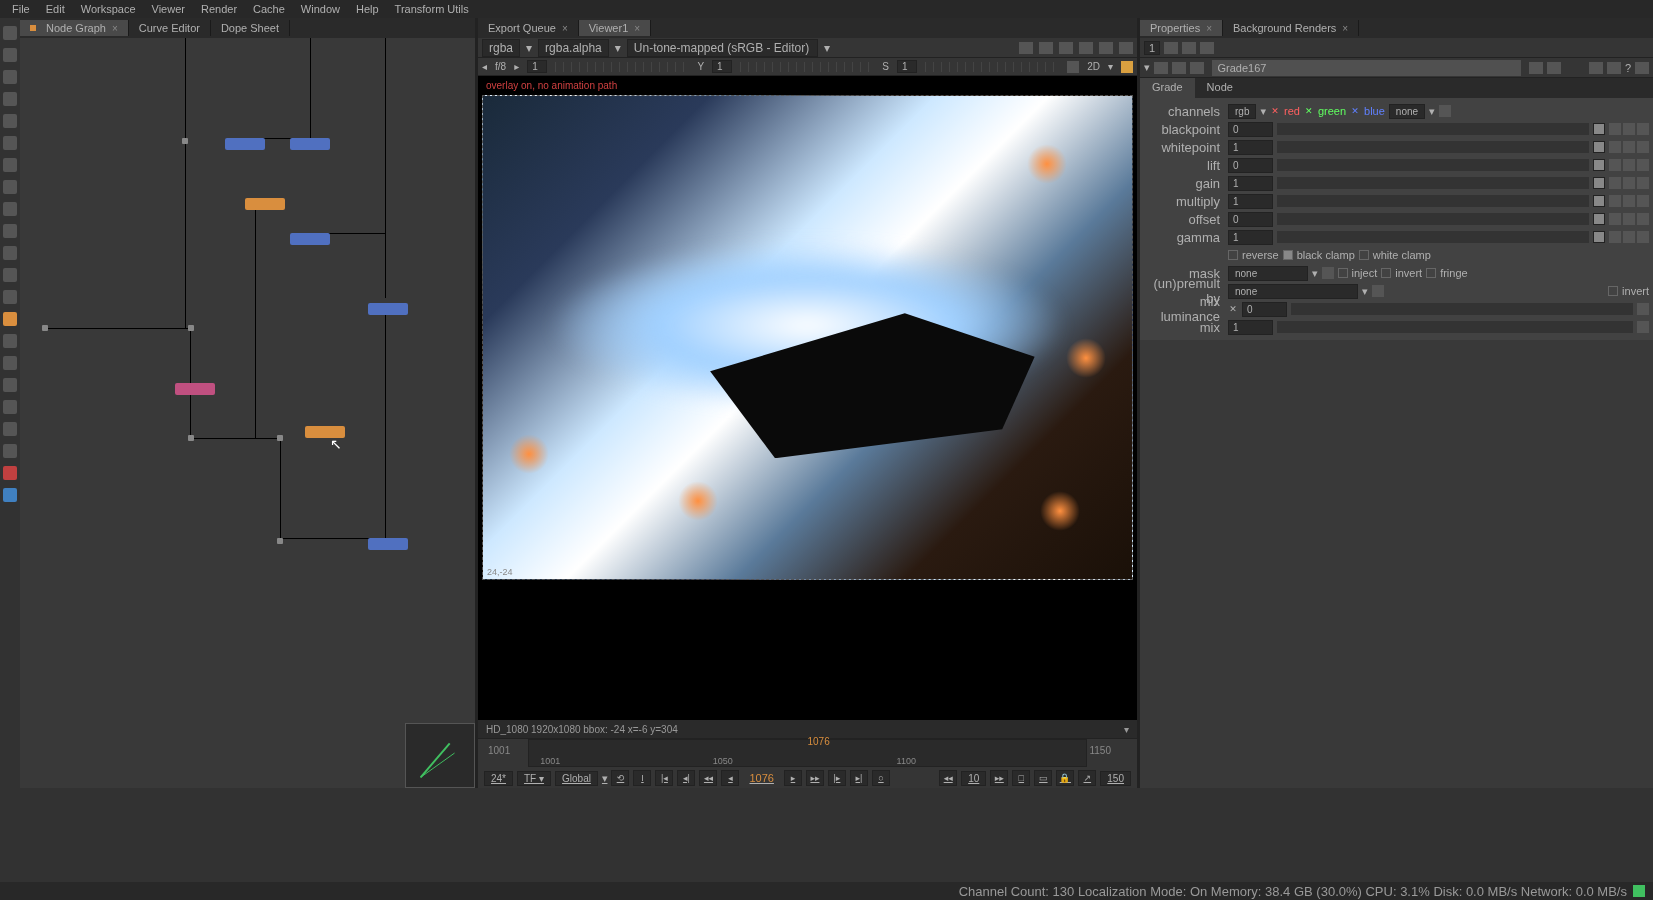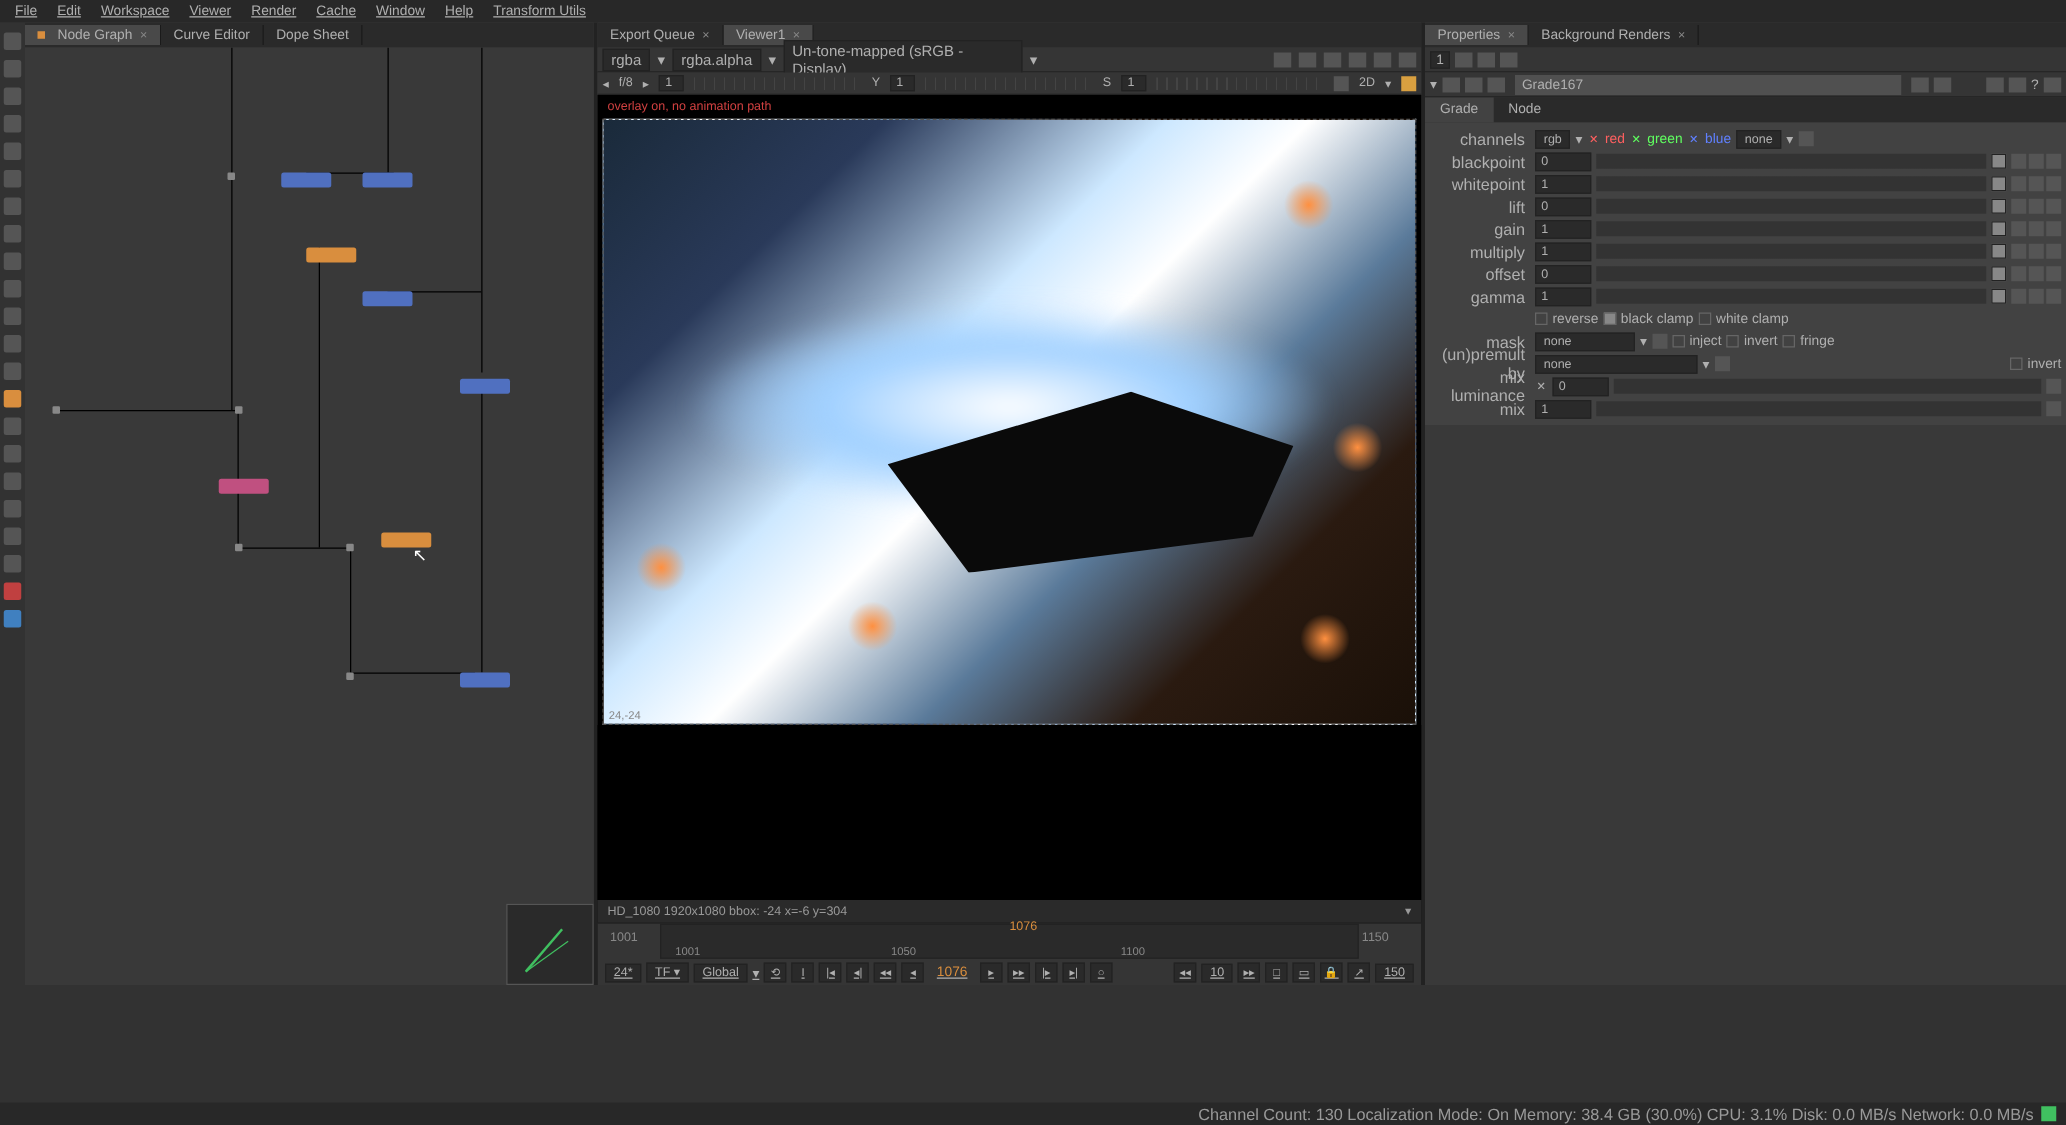--- a/index.html
+++ b/index.html
@@ -1,19 +1,19 @@
 <!DOCTYPE html>
 <html><head>
 <meta charset="utf-8">
 <style>
 * { margin: 0; padding: 0; box-sizing: border-box; font-family: sans-serif; }
 body { background: #323232; color: #b0b0b0; font-size: 11px; overflow: hidden; width: 1653px; height: 900px; }
 
 .menubar { height: 18px; background: #282828; display: flex; align-items: center; padding: 0 4px; }
-.menubar span { padding: 0 8px; cursor: pointer; text-decoration: underline; }
+.menubar span { padding: 0 8px; cursor: pointer; }
 
 .main { display: flex; height: 770px; }
 .toolbar-left { width: 20px; background: #323232; display: flex; flex-direction: column; gap: 8px; padding-top: 8px; align-items: center; }
 .toolbar-left .tool { width: 14px; height: 14px; background: #555; border-radius: 2px; }
 
 .panel-left { width: 455px; background: #393939; position: relative; }
 .panel-center { width: 665px; background: #393939; border-left: 3px solid #222; border-right: 3px solid #222; display: flex; flex-direction: column; }
 .panel-right { flex: 1; background: #393939; display: flex; flex-direction: column; }
 
 .tabs { height: 20px; background: #2a2a2a; display: flex; align-items: center; }
@@ -204,21 +204,21 @@
       <div class="tab active">
           <span>Viewer1</span>
           <span class="x">×</span>
         </div>
     </div>
     <div class="viewer-toolbar">
       <span class="sel">rgba</span>
         <span>▾</span>
       <span class="sel">rgba.alpha</span>
         <span>▾</span>
-      <span class="sel" style="flex:1">Un-tone-mapped (sRGB - Display)</span>
+      <span class="sel" style="flex:1">Un-tone-mapped (sRGB - Editor)</span>
         <span>▾</span>
       <div class="spacer"></div>
       <div class="icon"></div>
       <div class="icon"></div>
       <div class="icon"></div>
       <div class="icon"></div>
       <div class="icon"></div>
       <div class="icon"></div>
     </div>
     <div class="viewer-infobar">

